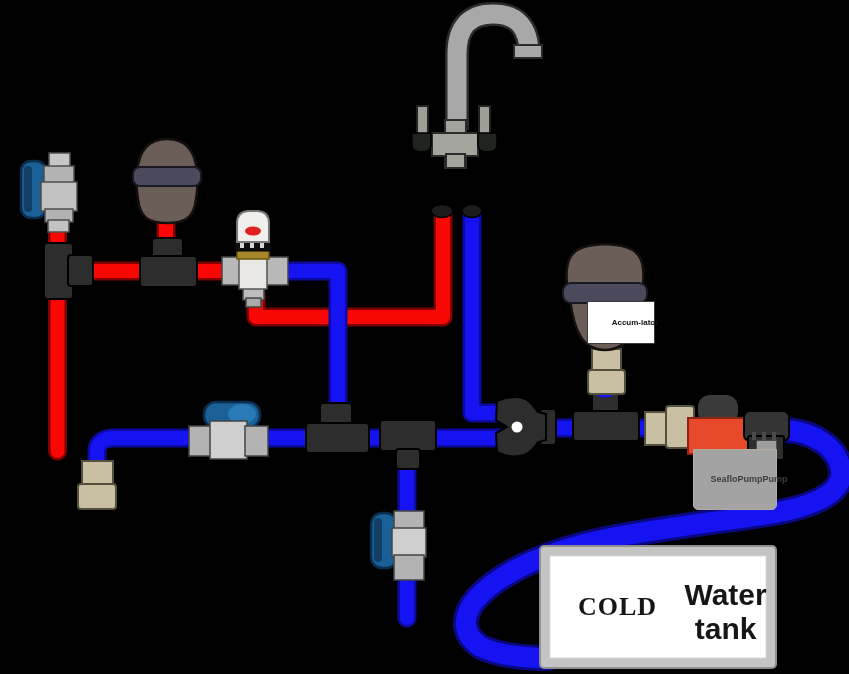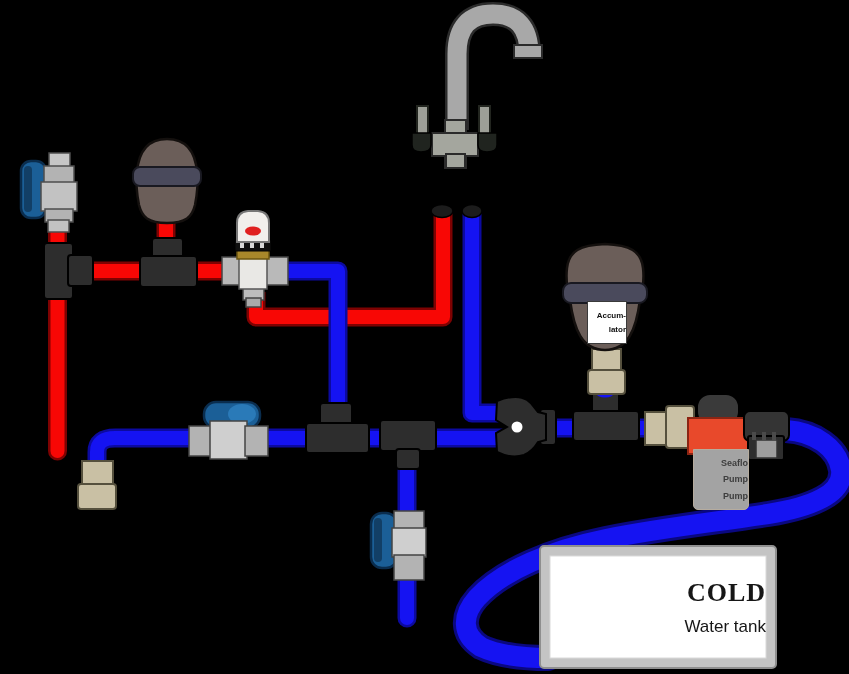--- a/index.html
+++ b/index.html
@@ -1,26 +1,26 @@
 <!DOCTYPE html>
 <html><head>
 <meta charset="utf-8">
 <style>
   html,body{margin:0;padding:0;background:#000;}
   #stage{position:relative;width:849px;height:674px;background:#000;overflow:hidden;
          font-family:"Liberation Sans", sans-serif;}
   #stage svg{position:absolute;left:0;top:0;}
-  .overlay{position:absolute;display:flex;flex-direction:column;align-items:flex-end;justify-content:center;}
+  .overlay{position:absolute;display:flex;flex-direction:row;align-items:center;justify-content:center;padding-left:28px;}
   .acc-label{left:587px;top:301px;width:38px;height:41px;background:#ffffff;border:1.5px solid #3a3a3a;
              font-size:8px;font-weight:bold;color:#111;line-height:1.7;text-align:center;}
   .pump-label{left:693px;top:449px;width:54px;height:59px;background:#a3a3a3;border:1px solid #b6ac9e;
               border-radius:0 0 5px 5px;font-size:9px;font-weight:bold;color:#3d3d3d;line-height:1.85;text-align:center;}
   .tank-label{left:550px;top:556px;width:216px;height:102px;color:#161616;text-align:center;}
   .tank-line1{font-size:26px;font-weight:bold;letter-spacing:1px;font-family:Liberation Serif, serif;}
-  .tank-line2{font-size:17px;font-weight:normal;margin-top:9px;}
+  .tank-line2{font-size:30px;font-weight:bold;margin-top:9px;}
 </style>
 </head>
 <body>
 
 <div id="stage">
 <svg width="849" height="674" viewBox="0 0 849 674">
 
   <g>
     <path d="M 786 430 C 815 432 838 448 841 470 C 844 494 812 507 768 514 C 716 522 660 528 606 539 C 552 550 503 570 477 598 C 462 615 461 634 481 647 C 498 655 520 658 548 658" fill="none" stroke="#0a0880" stroke-width="26" stroke-linecap="round"></path>
     <path d="M 786 430 C 815 432 838 448 841 470 C 844 494 812 507 768 514 C 716 522 660 528 606 539 C 552 550 503 570 477 598 C 462 615 461 634 481 647 C 498 655 520 658 548 658" fill="none" stroke="#1513f2" stroke-width="20" stroke-linecap="round"></path>

